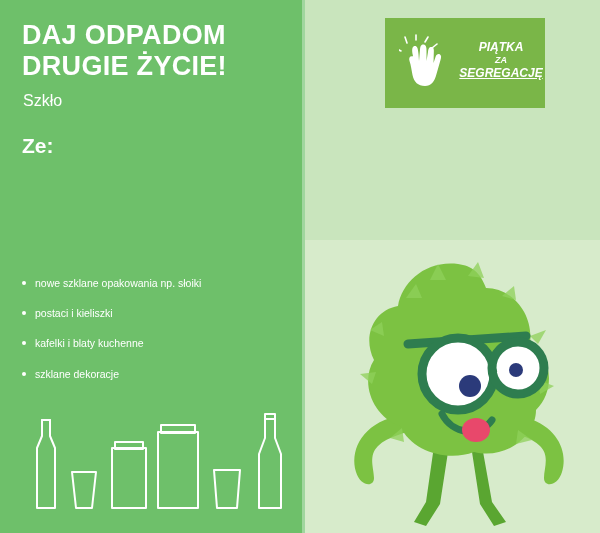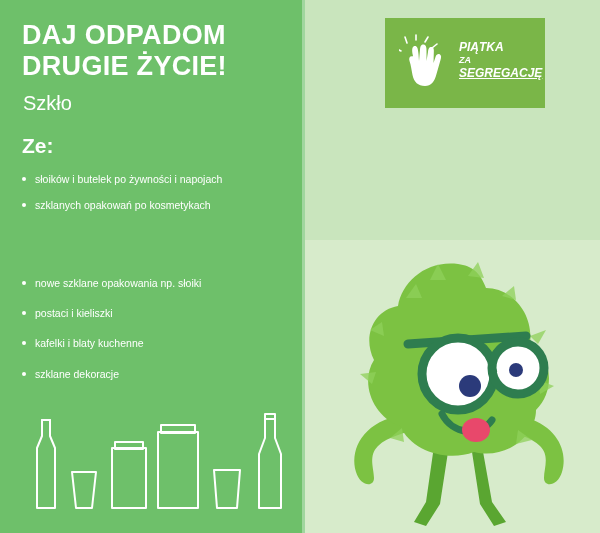--- a/index.html
+++ b/index.html
@@ -65,21 +65,21 @@
     font-size: 27px;
     font-weight: bold;
     line-height: 1.15;
     letter-spacing: 0.3px;
   }
   .subtitle {
     position: absolute;
     left: 23px;
     top: 92px;
     color: #ffffff;
-    font-size: 20px;
+    font-size: 16px;
     font-weight: normal;
   }
 
   .section-heading {
     position: absolute;
     left: 22px;
     color: #ffffff;
     font-size: 21px;
     font-weight: bold;
   }
@@ -135,20 +135,21 @@
   .logo-text {
     position: absolute;
     left: 74px;
     top: 22px;
     width: 84px;
     color: #ffffff;
     font-size: 12px;
     font-weight: bold;
     line-height: 1.25;
     font-style: italic;
+    text-align: center;
   }
   .logo-text .lt2 { font-size: 9px; display: block; }
   .logo-text .lt3 { font-size: 12px; display: block; text-decoration: underline; }
 
   
   .bottles {
     position: absolute;
     left: 18px;
     top: 408px;
     width: 270px;
@@ -174,24 +175,20 @@
 
   <div class="left-panel"></div>
 
   <div class="headline">
     <div>DAJ ODPADOM</div>
     <div>DRUGIE ŻYCIE!</div>
   </div>
   <div class="subtitle">Szkło</div>
 
   <div class="section-heading" id="heading-ze">Ze:</div>
-  <ul class="bullets" id="list-ze">
-    <li>słoików i butelek po żywności i napojach</li>
-    <li>szklanych opakowań po kosmetykach</li>
-  </ul>
 
   <ul class="bullets" id="list-moga">
     <li>nowe szklane opakowania np. słoiki</li>
     <li>postaci i kieliszki</li>
     <li>kafelki i blaty kuchenne</li>
     <li>szklane dekoracje</li>
   </ul>
 
   <div class="logo-box">
     <svg class="logo-hand" viewBox="0 0 56 60">

